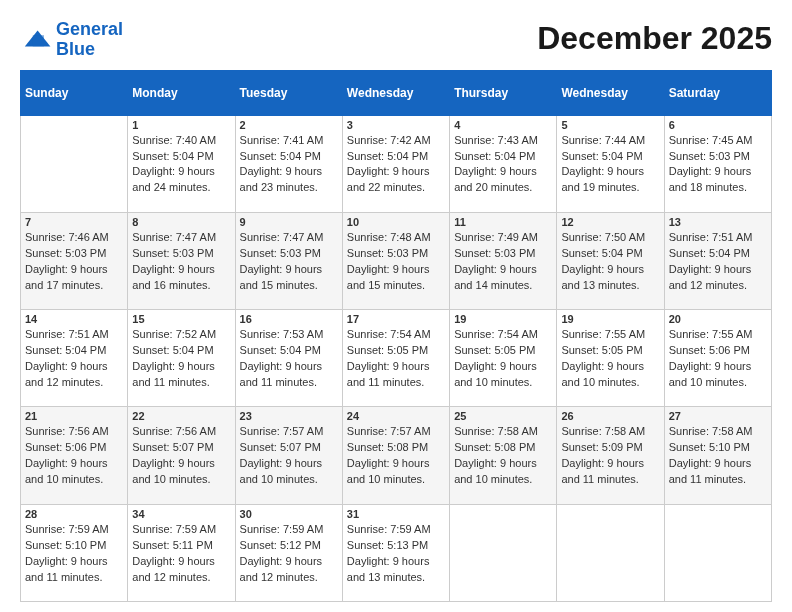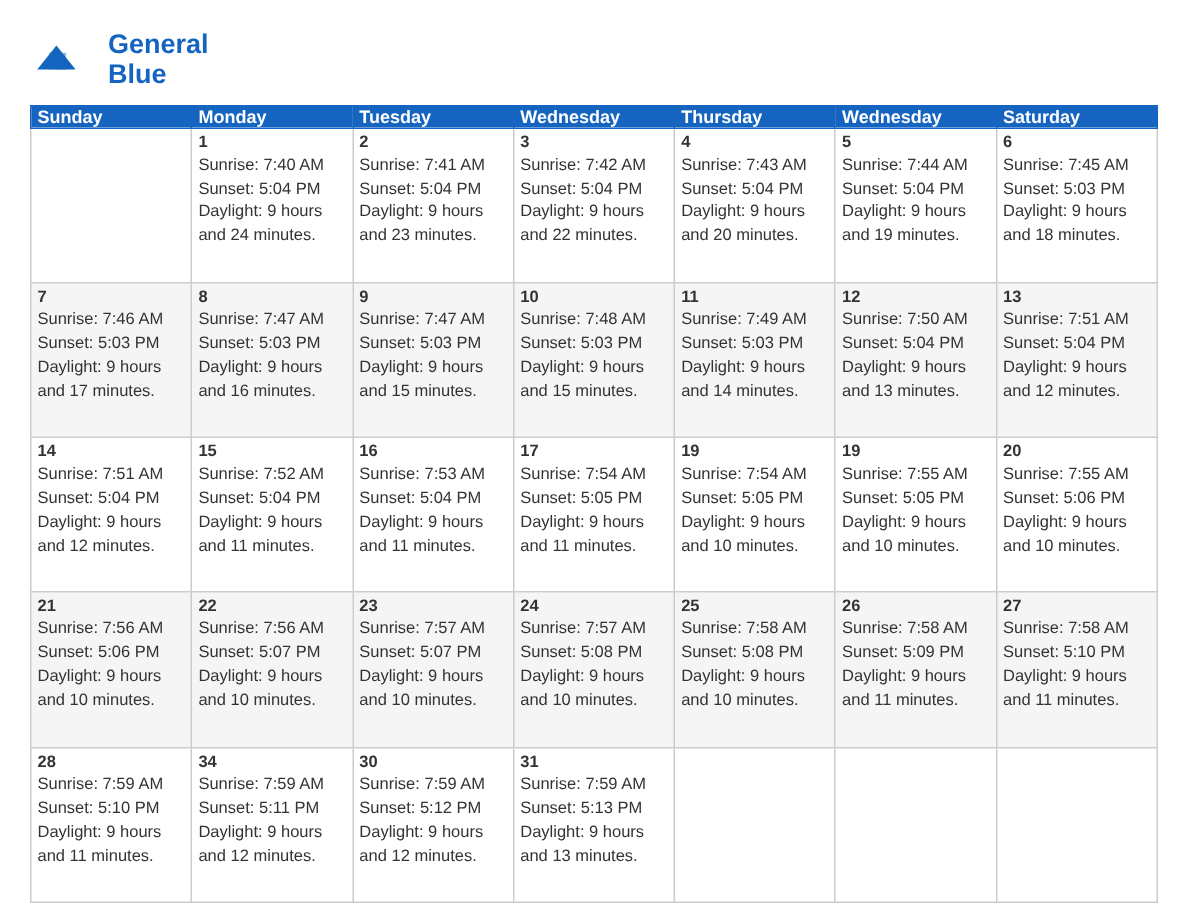--- a/index.html
+++ b/index.html
@@ -19,21 +19,21 @@
     }
     .header {
       display: flex;
       justify-content: space-between;
       align-items: flex-start;
       margin-bottom: 10px;
     }
     .logo {
       display: flex;
       align-items: center;
-      gap: 20px;
+      gap: 4px;
     }
     .logo-text {
       font-size: 18px;
       font-weight: bold;
       color: #1a1a1a;
       line-height: 1.1;
     }
     .logo-text .blue { color: #1565c0; }
     .logo-icon {
       width: 32px;
@@ -56,21 +56,21 @@
       border: 1px solid #ccc;
       border-collapse: collapse;
       width: 100%;
       table-layout: fixed;
     }
     .calendar th {
       background-color: #1565c0;
       color: #fff;
       font-size: 12px;
       font-weight: bold;
-      padding: 0 4px;
+      padding: 15px 4px;
       text-align: left;
       border: 1px solid #1565c0;
     }
     .calendar td {
       vertical-align: top;
       border: 1px solid #ccc;
       padding: 3px 4px;
       font-size: 9.5px;
       color: #333;
       height: 82px;
@@ -104,20 +104,21 @@
       <svg class="logo-icon" viewBox="0 0 40 40">
         <polygon points="22,8 38,28 6,28" fill="#1565c0"></polygon>
         <polygon points="16,14 30,14 30,28 16,28" fill="#1565c0" opacity="0.5"></polygon>
       </svg>
       <div class="logo-text">
         <div><span class="blue">General</span></div>
         <div><span class="blue">Blue</span></div>
       </div>
     </div>
     <div class="title-block">
+      <div class="month-title">December 2025</div>
     </div>
   </div>
 
   <table class="calendar">
     <thead>
       <tr id="weekday-header">
           <th>Sunday</th>
           <th>Monday</th>
           <th>Tuesday</th>
           <th>Wednesday</th>

